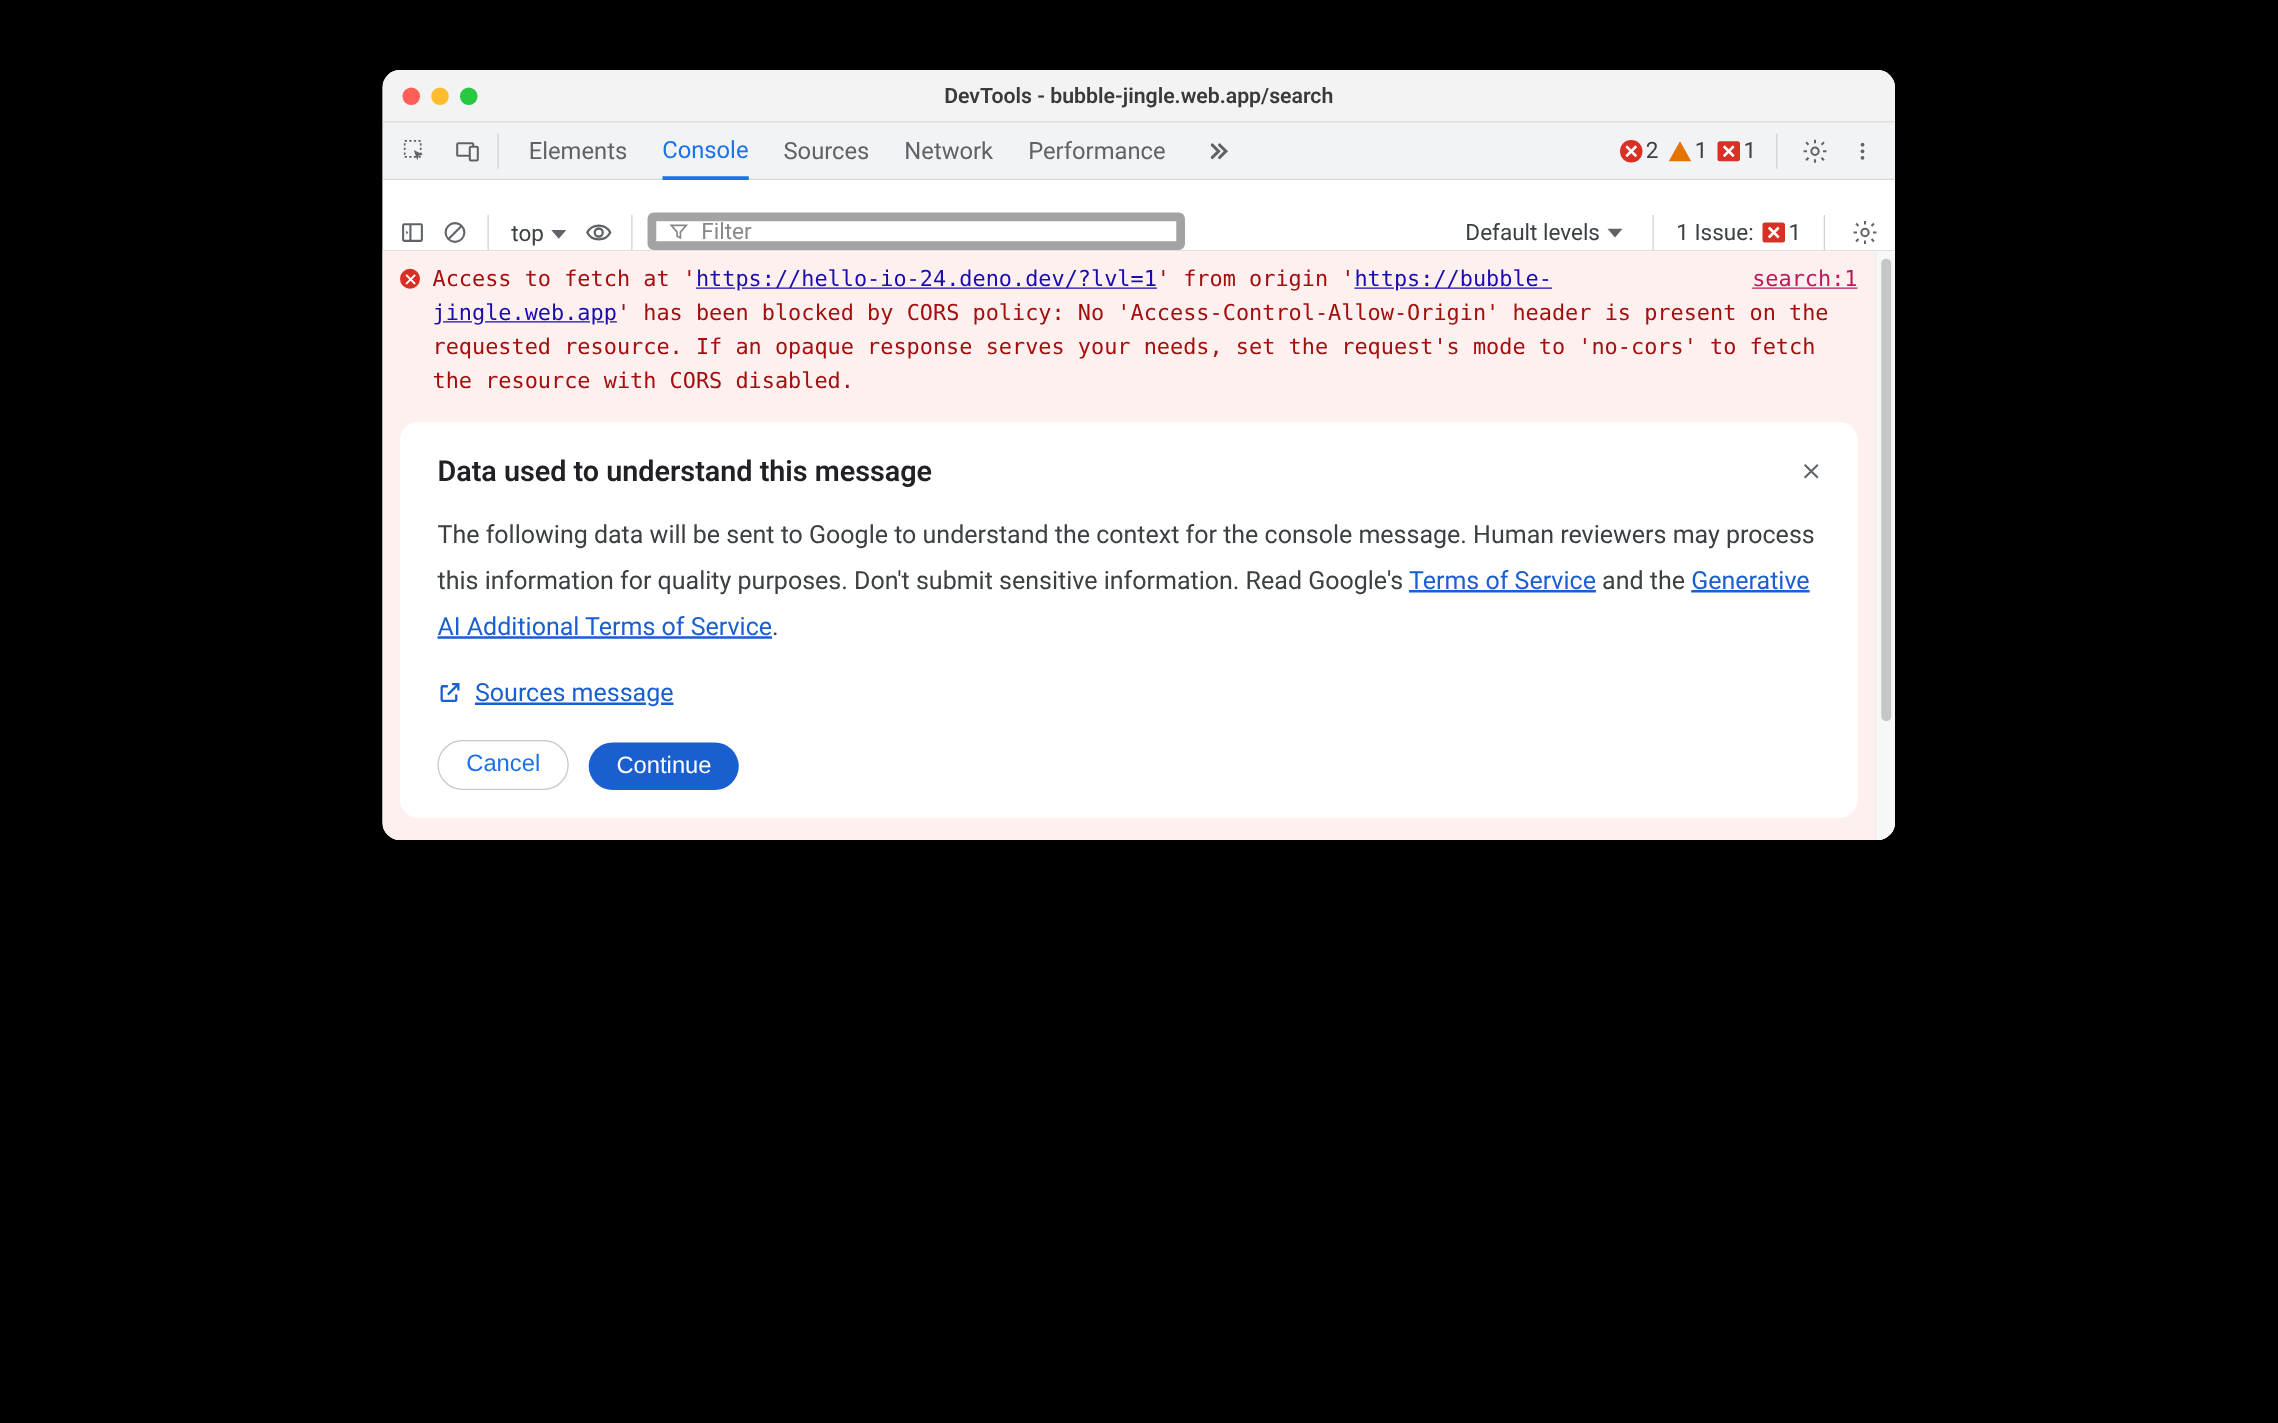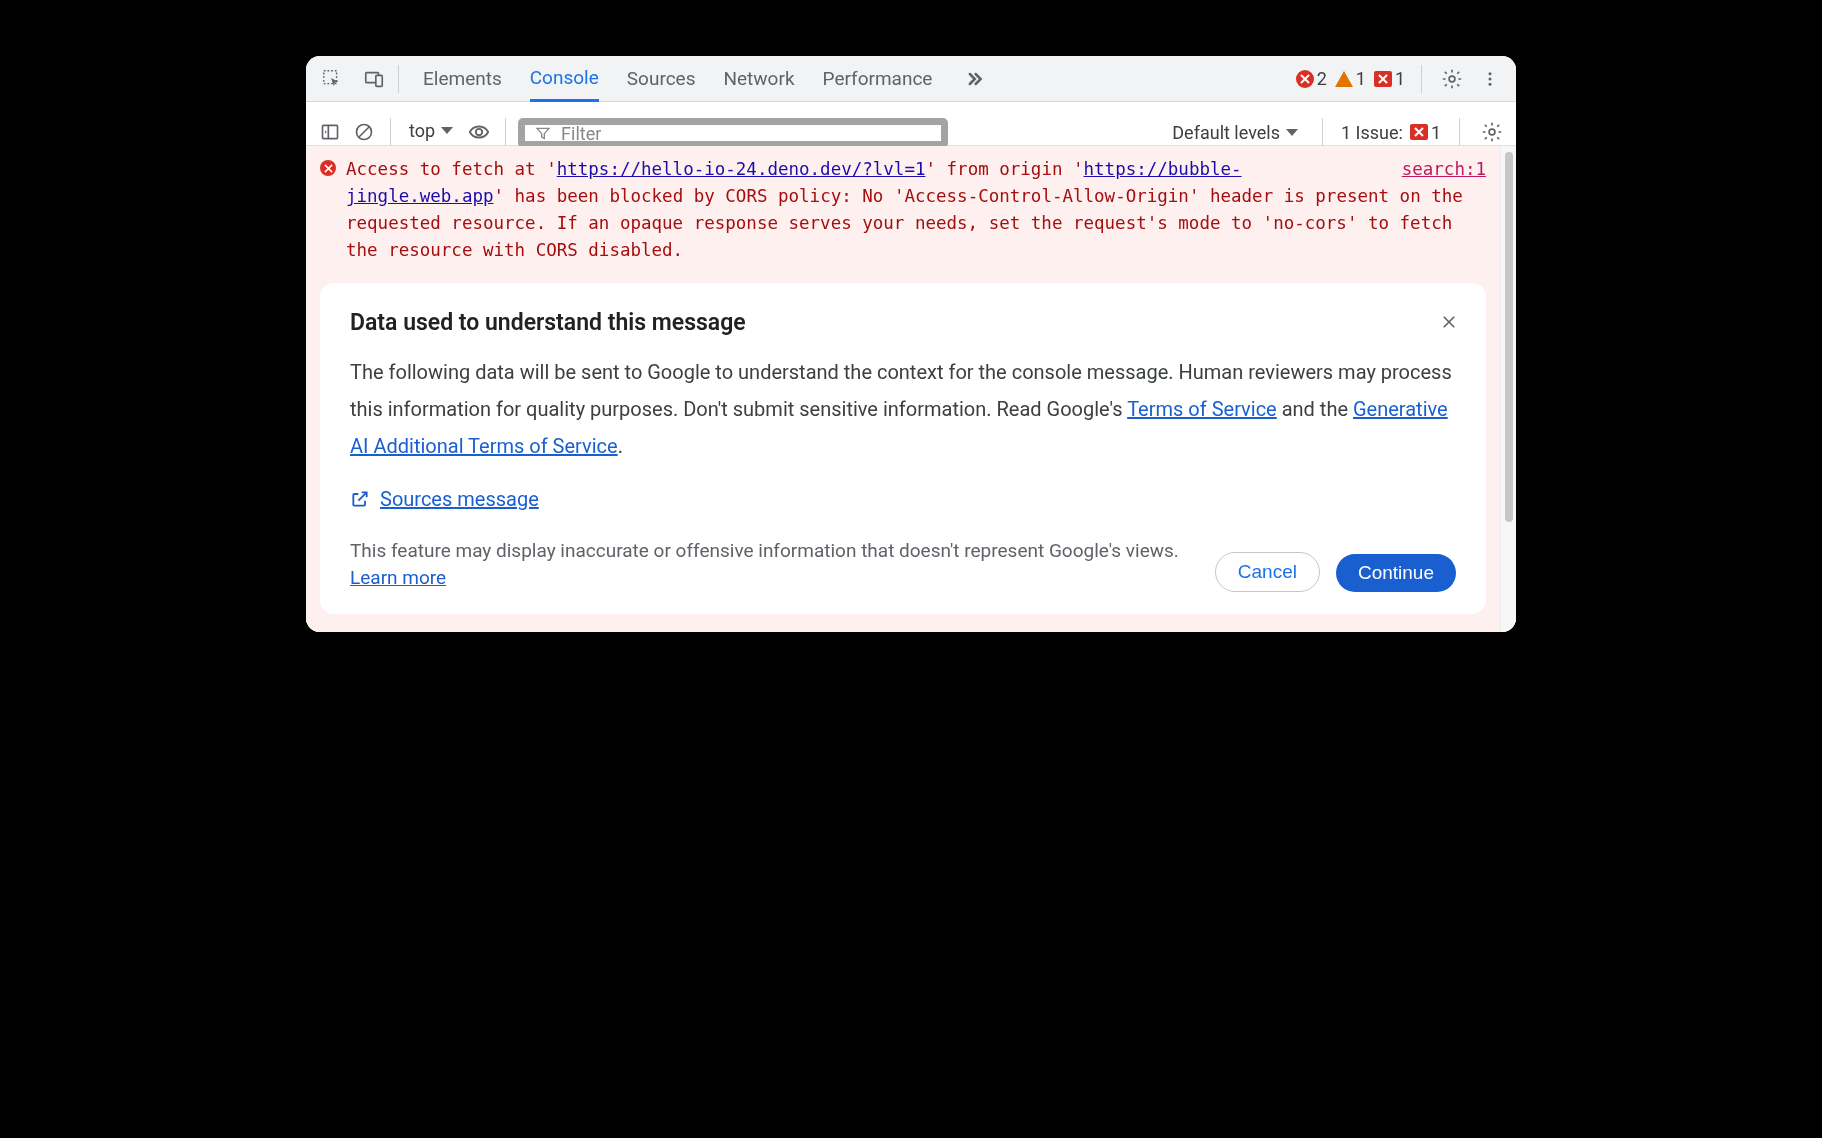--- a/index.html
+++ b/index.html
@@ -132,26 +132,26 @@
     border-bottom: 16px solid #e37400;
   }
   .issue-box {
     width: 18px; height: 16px;
     background: #d93025;
     border-radius: 2px;
     display:flex;align-items:center;justify-content:center;
   }
   .issue-box svg { width: 10px; height: 10px; }
   .console-bar {
-    height: 44px;
+    height: 57px;
     background: #fff;
     border-bottom: 1px solid #e0e0e0;
     display: flex;
-    align-items: flex-start;
-    padding: 16px 10px;
+    align-items: flex-end;
+    padding: 0 10px;
     gap: 6px;
   }
   .dropdown {
     display: flex;
     align-items: center;
     gap: 6px;
     font-size: 18px;
     color: #3c4043;
     padding: 2px 6px;
     cursor: pointer;
@@ -298,20 +298,28 @@
   .btn-continue {
     background: #1a5fd0;
     color: #fff;
   }
 </style>
 </head>
 <body>
 
 <div class="window">
 
+  <div class="titlebar">
+    <div class="traffic-lights">
+      <div class="traffic-light tl-red"></div>
+      <div class="traffic-light tl-yellow"></div>
+      <div class="traffic-light tl-green"></div>
+    </div>
+    <div class="title-text">DevTools - bubble-jingle.web.app/search</div>
+  </div>
 
   <div class="tabstrip">
     <div class="tabstrip-left">
       <div class="icon-btn">
         <svg width="22" height="22" viewBox="0 0 24 24" fill="none" stroke="#5f6368" stroke-width="1.5">
           <rect x="3" y="3" width="14" height="14" stroke-dasharray="2 2"></rect>
           <path d="M11 11 L19 15 L15 16 L14 20 Z" fill="#5f6368" stroke="none"></path>
         </svg>
       </div>
       <div class="icon-btn">
@@ -459,23 +467,20 @@
         </div>
         <div class="console-message-row">
           <svg width="20" height="20" viewBox="0 0 24 24" fill="none" stroke="#1a5fd0" stroke-width="2.2">
             <path d="M14 4h6v6"></path>
               <path d="M20 4L10 14"></path>
               <path d="M18 14v5a1 1 0 0 1-1 1H5a1 1 0 0 1-1-1V7a1 1 0 0 1 1-1h5"></path>
           </svg>
           <a class="link">Sources message</a>
         </div>
         <div class="dialog-footer">
-          <div class="disclaimer">
-            <span>This feature may display inaccurate or offensive information that doesn't represent Google's views. </span><a class="link">Learn more</a>
-          </div>
           <button class="btn btn-cancel">Cancel</button>
           <button class="btn btn-continue">Continue</button>
         </div>
       </div>
     </div>
     <div class="scrollbar-gutter">
       <div class="scrollbar-thumb"></div>
     </div>
   </div>
 

